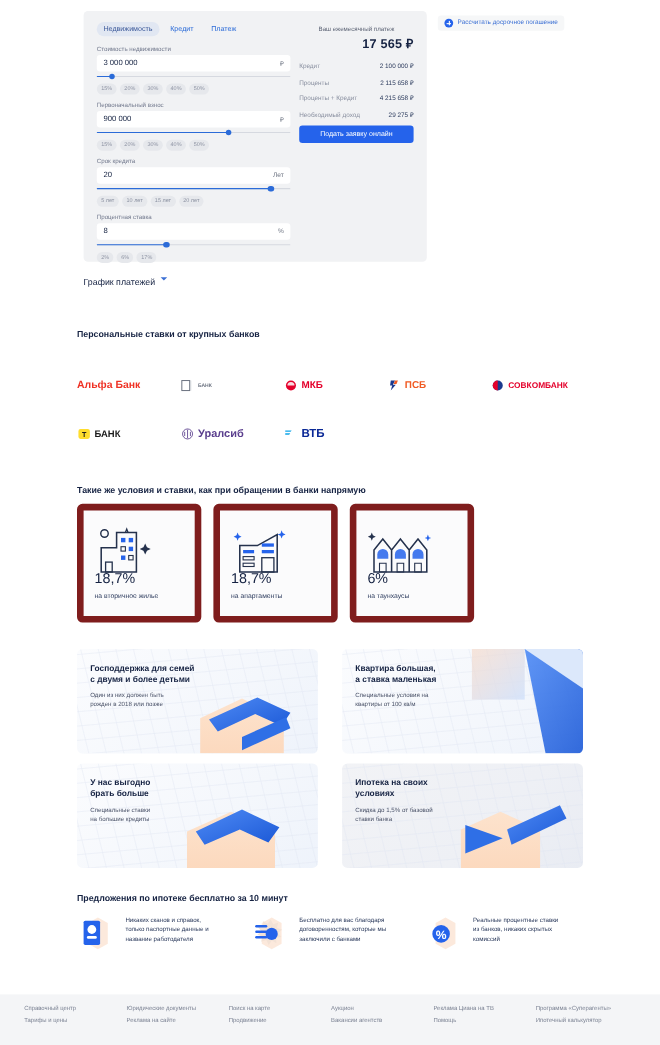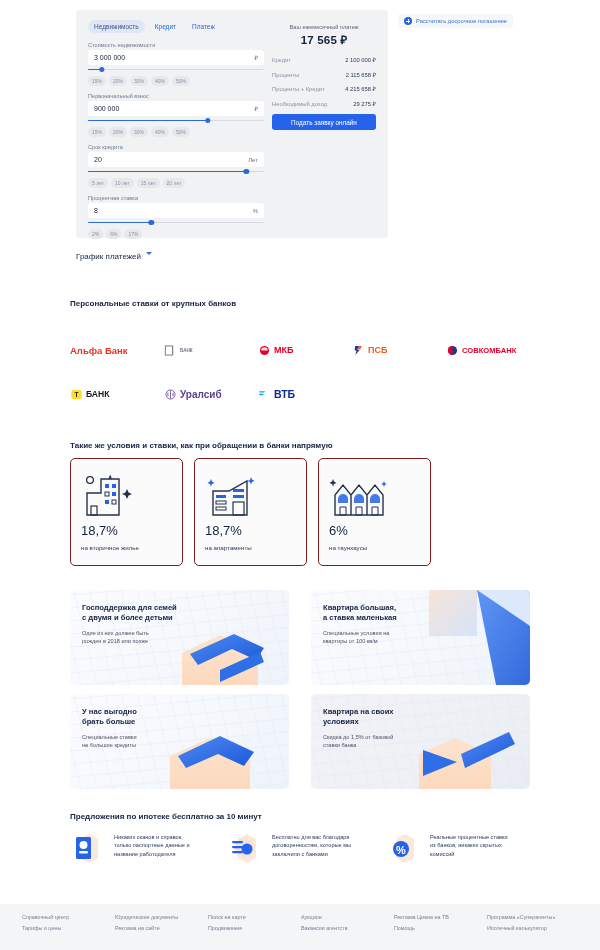--- a/index.html
+++ b/index.html
@@ -27,21 +27,21 @@
   .slider { position: relative; height: 6px; margin-top: 2px; }
   .slider-track { position: absolute; top: 2px; left: 0; right: 0; height: 1.4px; background: #d6d9e0; border-radius: 1px; }
   .slider-fill { position: absolute; top: 2px; left: 0; height: 1.4px; background: #2b6bd8; border-radius: 1px; }
   .slider-knob { position: absolute; top: -0.5px; width: 5.4px; height: 5.4px; border-radius: 50%;
                  background: #2b6bd8; transform: translateX(-50%); }
   .chips { display: flex; gap: 3px; margin-top: 3px; margin-bottom: 7px; }
   .chip { font-size: 5px; color: #8b91a1; background: #e6e8ec; border-radius: 7px; padding: 2px 4px; white-space: nowrap; }
 
   .calc-right { position: absolute; left: 196px; top: 14px; width: 104px; }
   .mp-label { font-size: 5.6px; color: #5d6475; text-align: center; }
-  .mp-value { font-size: 11.5px; font-weight: bold; text-align: center; margin-top: 2px; margin-bottom: 9px; letter-spacing: .2px; }
+  .mp-value { font-size: 11.5px; font-weight: bold; text-align: right; margin-top: 2px; margin-bottom: 9px; letter-spacing: .2px; }
   .sum-row { display: flex; justify-content: space-between; align-items: baseline; margin-bottom: 6.5px; }
   .sum-k { font-size: 5.8px; color: #8b91a1; }
   .sum-v { font-size: 5.8px; color: #2b3a5c; }
   .apply-btn { margin-top: 4px; height: 16px; background: #2563eb; border-radius: 3px;
                display: flex; align-items: center; justify-content: center; color: #fff; font-size: 6.4px; }
 
   .prepay { position: absolute; left: 398px; top: 14px; display: flex; align-items: center; gap: 4px;
             background: #f6f7f8; border-radius: 3px; padding: 3px 6px; }
   .plus-ic { width: 8px; height: 8px; border-radius: 50%; background: #2563eb; position: relative; flex: none; }
   .plus-ic:before, .plus-ic:after { content: ""; position: absolute; background: #fff; }
@@ -58,21 +58,21 @@
   .sec-title { position: absolute; font-size: 8px; font-weight: bold; color: #152242; }
 
   
   .banks { position: absolute; left: 70px; top: 328px; width: 470px; }
   .bank-row { display: flex; height: 44px; align-items: center; }
   .bank { width: 94px; display: flex; align-items: center; gap: 3px; }
   .bank-name { font-weight: bold; white-space: nowrap; }
 
   
   .ratecards { position: absolute; left: 70px; top: 458px; display: flex; gap: 11px; }
-  .rcard { width: 113px; height: 108px; background: #fbfbfc; border: 1px solid #7f1d1d;
+  .rcard { width: 113px; height: 108px; background: #fbfbfc; border: 6px solid #7f1d1d;
            border-radius: 5px; padding: 10px 10px 0 10px; position: relative; }
   .rcard-icon { height: 52px; display: flex; align-items: center; }
   .rcard-pct { position: absolute; left: 10px; bottom: 27px; font-size: 13px; color: #152242; }
   .rcard-sub { position: absolute; left: 10px; bottom: 14px; font-size: 6.2px; color: #2b3a5c; }
 
   
   .promos { position: absolute; left: 70px; top: 590px; width: 460px; }
   .promo-row { display: flex; gap: 22px; margin-bottom: 9px; }
   .promo { width: 225px; height: 95px; border-radius: 5px; position: relative; overflow: hidden; }
   .promo.light { background: linear-gradient(135deg,#fbfcfe 0%,#f4f7fc 60%,#eef3fb 100%); }
@@ -576,21 +576,21 @@
             <path d="M242 -5 L268 100"></path>
             <path d="M258 -5 L284 100"></path>
             <path d="M274 -5 L300 100"></path>
             <path d="M290 -5 L316 100"></path>
           </g>
           <path d="M108 95V60l36-16 36 16v35z" fill="url(#pk3)"></path>
           <path d="M150 60l48-22 6 12-50 24z" fill="url(#bl3)"></path>
           <path d="M112 56l34 12-34 14z" fill="#2f6fe6"></path>
         </svg>
         <div class="promo-h">
-          <div>Квартира на своих</div>
+          <div>Ипотека на своих</div>
           <div>условиях</div>
         </div>
         <div class="promo-p">
           <div>Скидка до 1,5% от базовой</div>
           <div>ставки банка</div>
         </div>
       </div>
     </div>
   </div>
 

